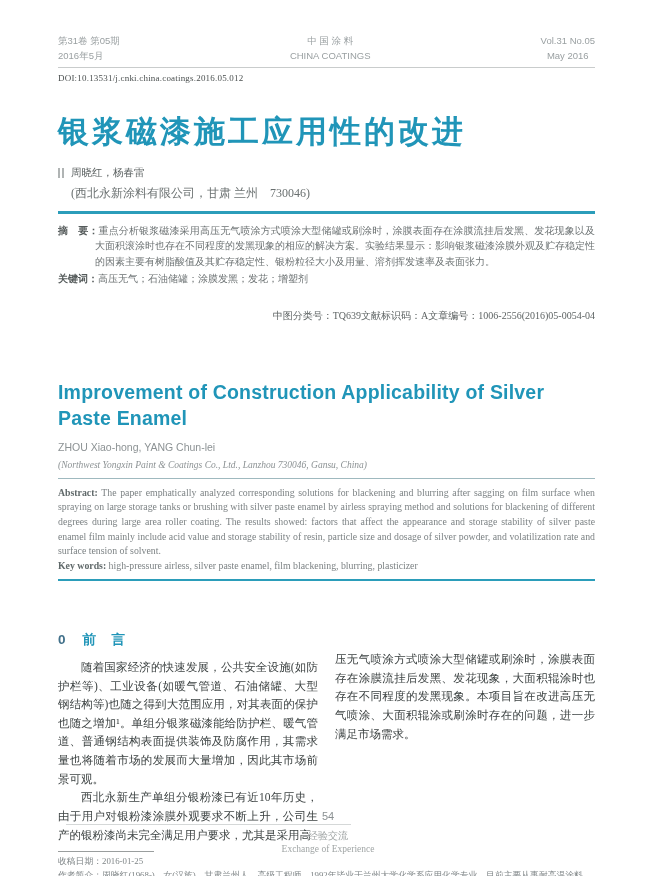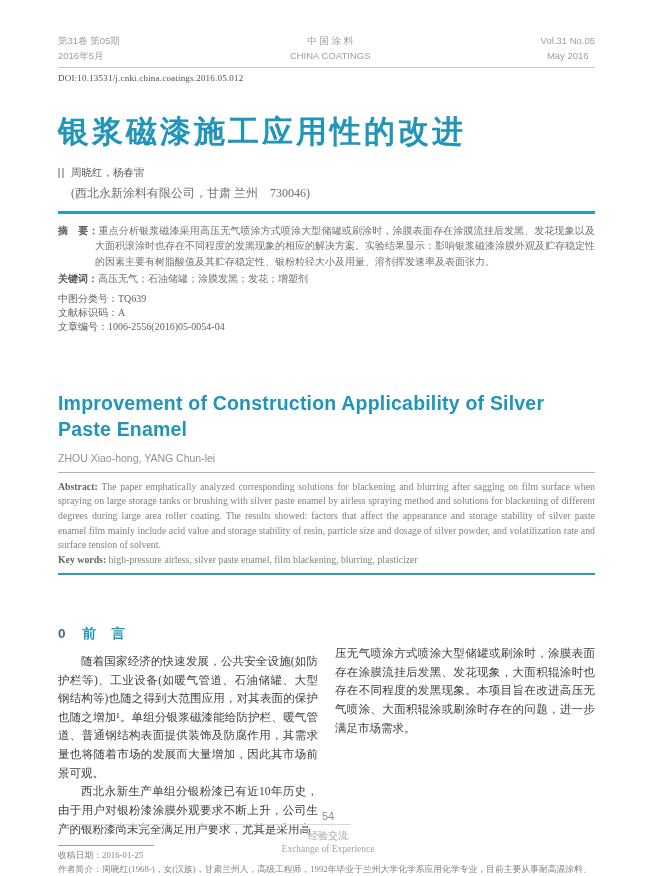--- a/index.html
+++ b/index.html
@@ -47,22 +47,22 @@
 
   
   .abstract-cn {
     margin-top: 9px; font-size: 10px; line-height: 1.58; color: #6d7374;
     text-align: justify;
     padding-left: 37px; text-indent: -37px;
   }
   .abstract-cn .lbl, .kw-cn .lbl { font-weight: bold; color: #555b5b; margin-top: 23px; }
   .kw-cn { margin-top: 2px; font-size: 10px; color: #6d7374; }
   .meta-row {
-    margin-top: 6px; display: flex; justify-content: center;
-    font-size: 10px; color: #5d6363; flex-direction: column;
+    margin-top: 23px; display: flex; justify-content: flex-end;
+    font-size: 10px; color: #5d6363;
   }
 
   
   .title-en {
     margin-top: 56px;
     font-family: "Liberation Sans", "DejaVu Sans", sans-serif;
     font-weight: bold; font-size: 19.5px; line-height: 1.35;
     color: #2095b8; max-width: 560px; letter-spacing: 0.2px;
   }
   .authors-en {
@@ -149,20 +149,21 @@
   <div class="abstract-cn"><span class="lbl">摘　要：</span><span>重点分析银浆磁漆采用高压无气喷涂方式喷涂大型储罐或刷涂时，涂膜表面存在涂膜流挂后发黑、发花现象以及大面积滚涂时也存在不同程度的发黑现象的相应的解决方案。实验结果显示：影响银浆磁漆涂膜外观及贮存稳定性的因素主要有树脂酸值及其贮存稳定性、银粉粒径大小及用量、溶剂挥发速率及表面张力。</span></div>
   <div class="kw-cn"><span class="lbl">关键词：</span><span>高压无气；石油储罐；涂膜发黑；发花；增塑剂</span></div>
   <div class="meta-row">
     <span>中图分类号：TQ639</span>
     <span>文献标识码：A</span>
     <span>文章编号：1006-2556(2016)05-0054-04</span>
   </div>
 
   <h2 class="title-en">Improvement of Construction Applicability of Silver Paste Enamel</h2>
   <div class="authors-en">ZHOU Xiao-hong, YANG Chun-lei</div>
+  <div class="affil-en">(Northwest Yongxin Paint &amp; Coatings Co., Ltd., Lanzhou 730046, Gansu, China)</div>
   <div class="rule-thin"></div>
 
   <div class="abstract-en"><span class="lbl">Abstract:</span><span> The paper emphatically analyzed corresponding solutions for blackening and blurring after sagging on film surface when spraying on large storage tanks or brushing with silver paste enamel by airless spraying method and solutions for blackening of different degrees during large area roller coating. The results showed: factors that affect the appearance and storage stability of silver paste enamel film mainly include acid value and storage stability of resin, particle size and dosage of silver powder, and volatilization rate and surface tension of solvent.</span></div>
   <div class="kw-en"><span class="lbl">Key words:</span><span> high-pressure airless, silver paste enamel, film blackening, blurring, plasticizer</span></div>
   <div class="rule-teal-mid"></div>
 
   <div class="body-cols">
     <div class="col col-left">
       <div class="sec-h">
         <span class="num">0</span><span>前　言</span>

